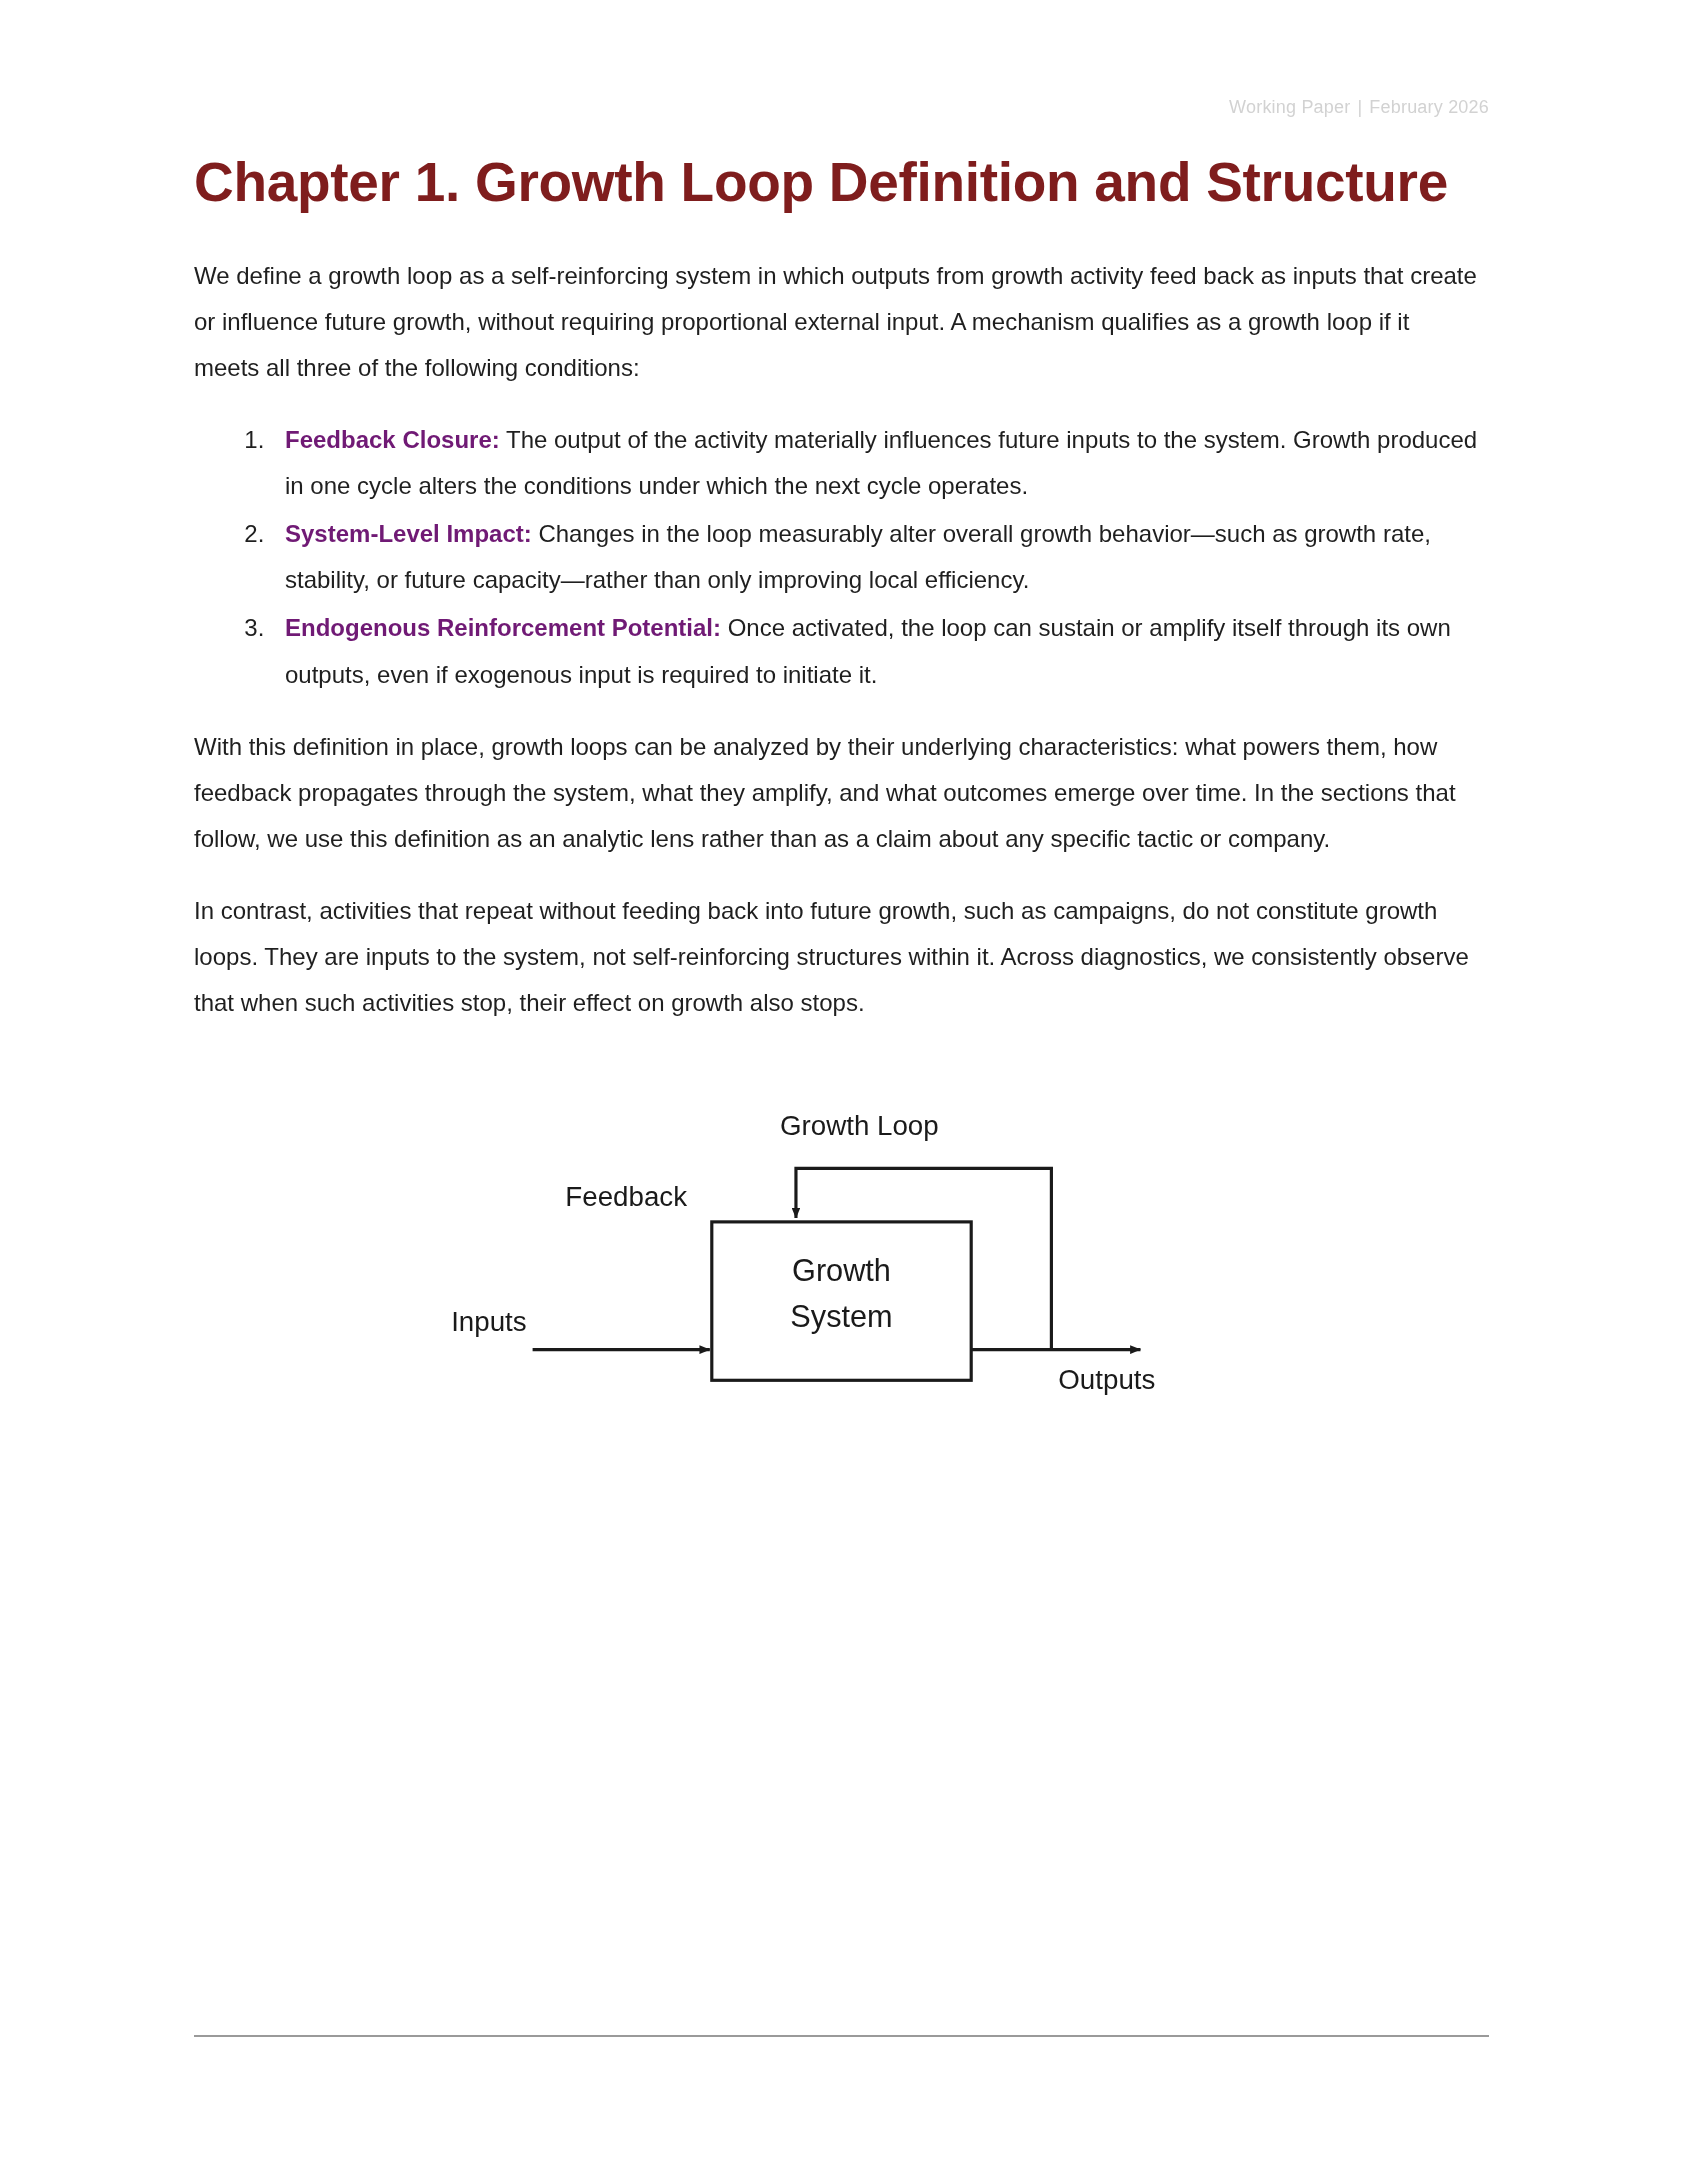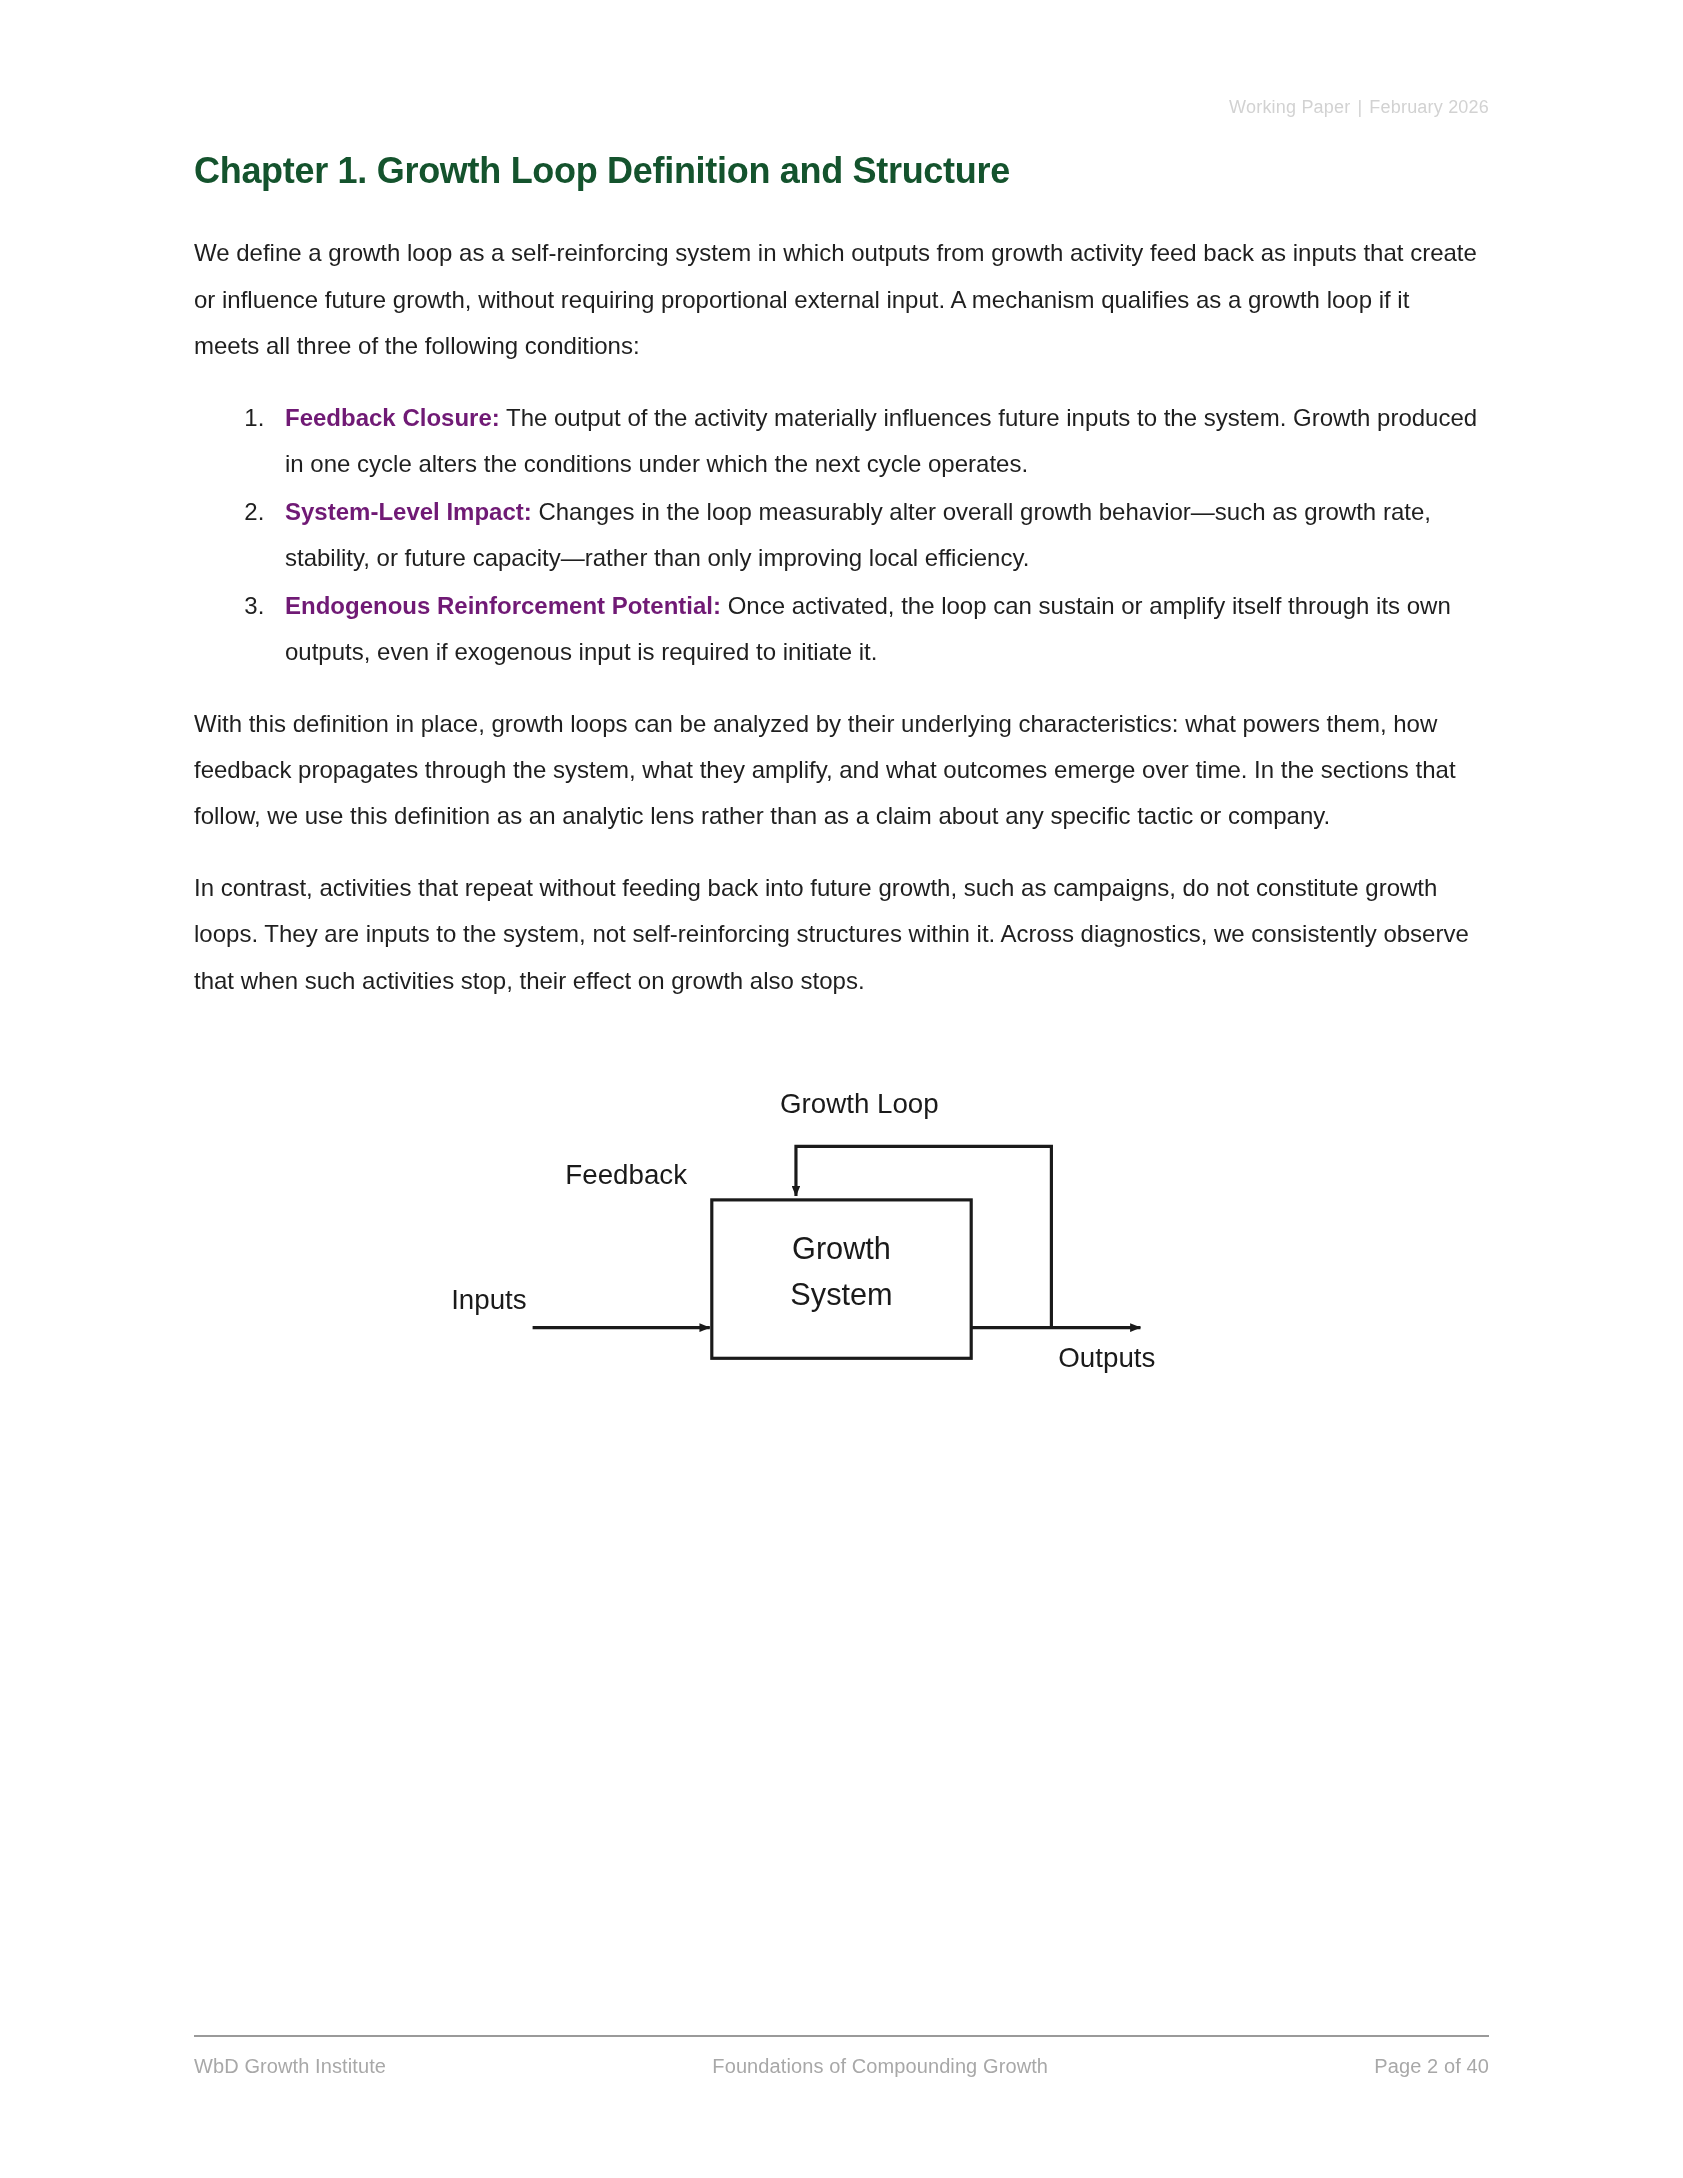--- a/index.html
+++ b/index.html
@@ -38,26 +38,26 @@
 
   
   .content {
     position: absolute;
     left: 194px;
     right: 194px;
     top: 150px;
   }
 
   h1.chapter-title {
-    font-size: 36px;
+    font-size: 55px;
     font-weight: 700;
     letter-spacing: -0.3px;
     margin: 0 0 38px 0;
     line-height: 1.18;
-    color: #14532d;
+    color: #7f1d1d;
   }
 
   p.body-text {
     font-size: 24px;
     line-height: 1.92;
     margin: 0 8px 26px 0;
     color: #1f1f1f;
     text-align: left;
   }
 
@@ -193,20 +193,15 @@
           <text class="svg-label" x="654" y="232" text-anchor="middle" font-family="Liberation Sans, sans-serif" font-size="31" fill="#1a1a1a">System</text>
         </svg>
       </div>
 
     </div>
 
   </div>
 
   <div class="footer-rule"></div>
 
-  <div class="footer">
-    <div class="footer-left">WbD Growth Institute</div>
-    <div class="footer-center">Foundations of Compounding Growth</div>
-    <div class="footer-right">Page 2 of 40</div>
-  </div>
 
 </div>
 
 
 </body></html>

